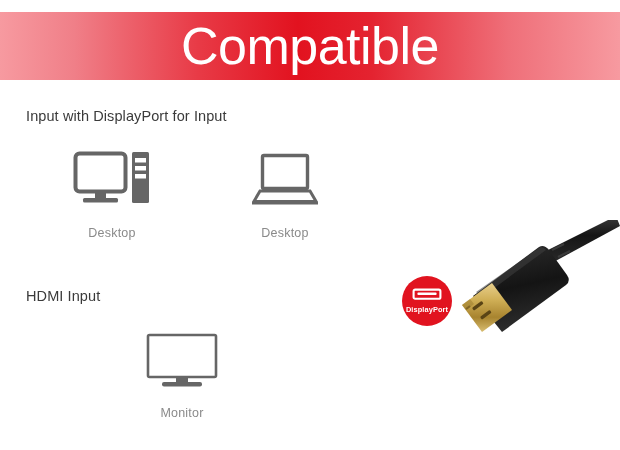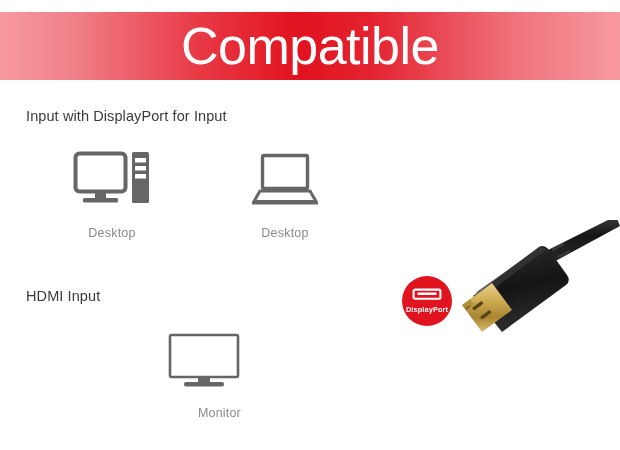--- a/index.html
+++ b/index.html
@@ -90,21 +90,21 @@
     color: #8a8a8a;
     margin-top: 2px;
     letter-spacing: 0.2px;
   }
 
   
   .cell-desktop { left: 52px; }
   .cell-laptop  { left: 225px; }
   
   .cell-projector { left: 4px; }
-  .cell-monitor   { left: 122px; align-items: flex-end; }
+  .cell-monitor   { left: 122px; }
   .cell-tv        { left: 249px; }
 
   
   .badge {
     position: absolute;
     border-radius: 50%;
     background: #e1131f;
     display: flex;
     flex-direction: column;
     align-items: center;

